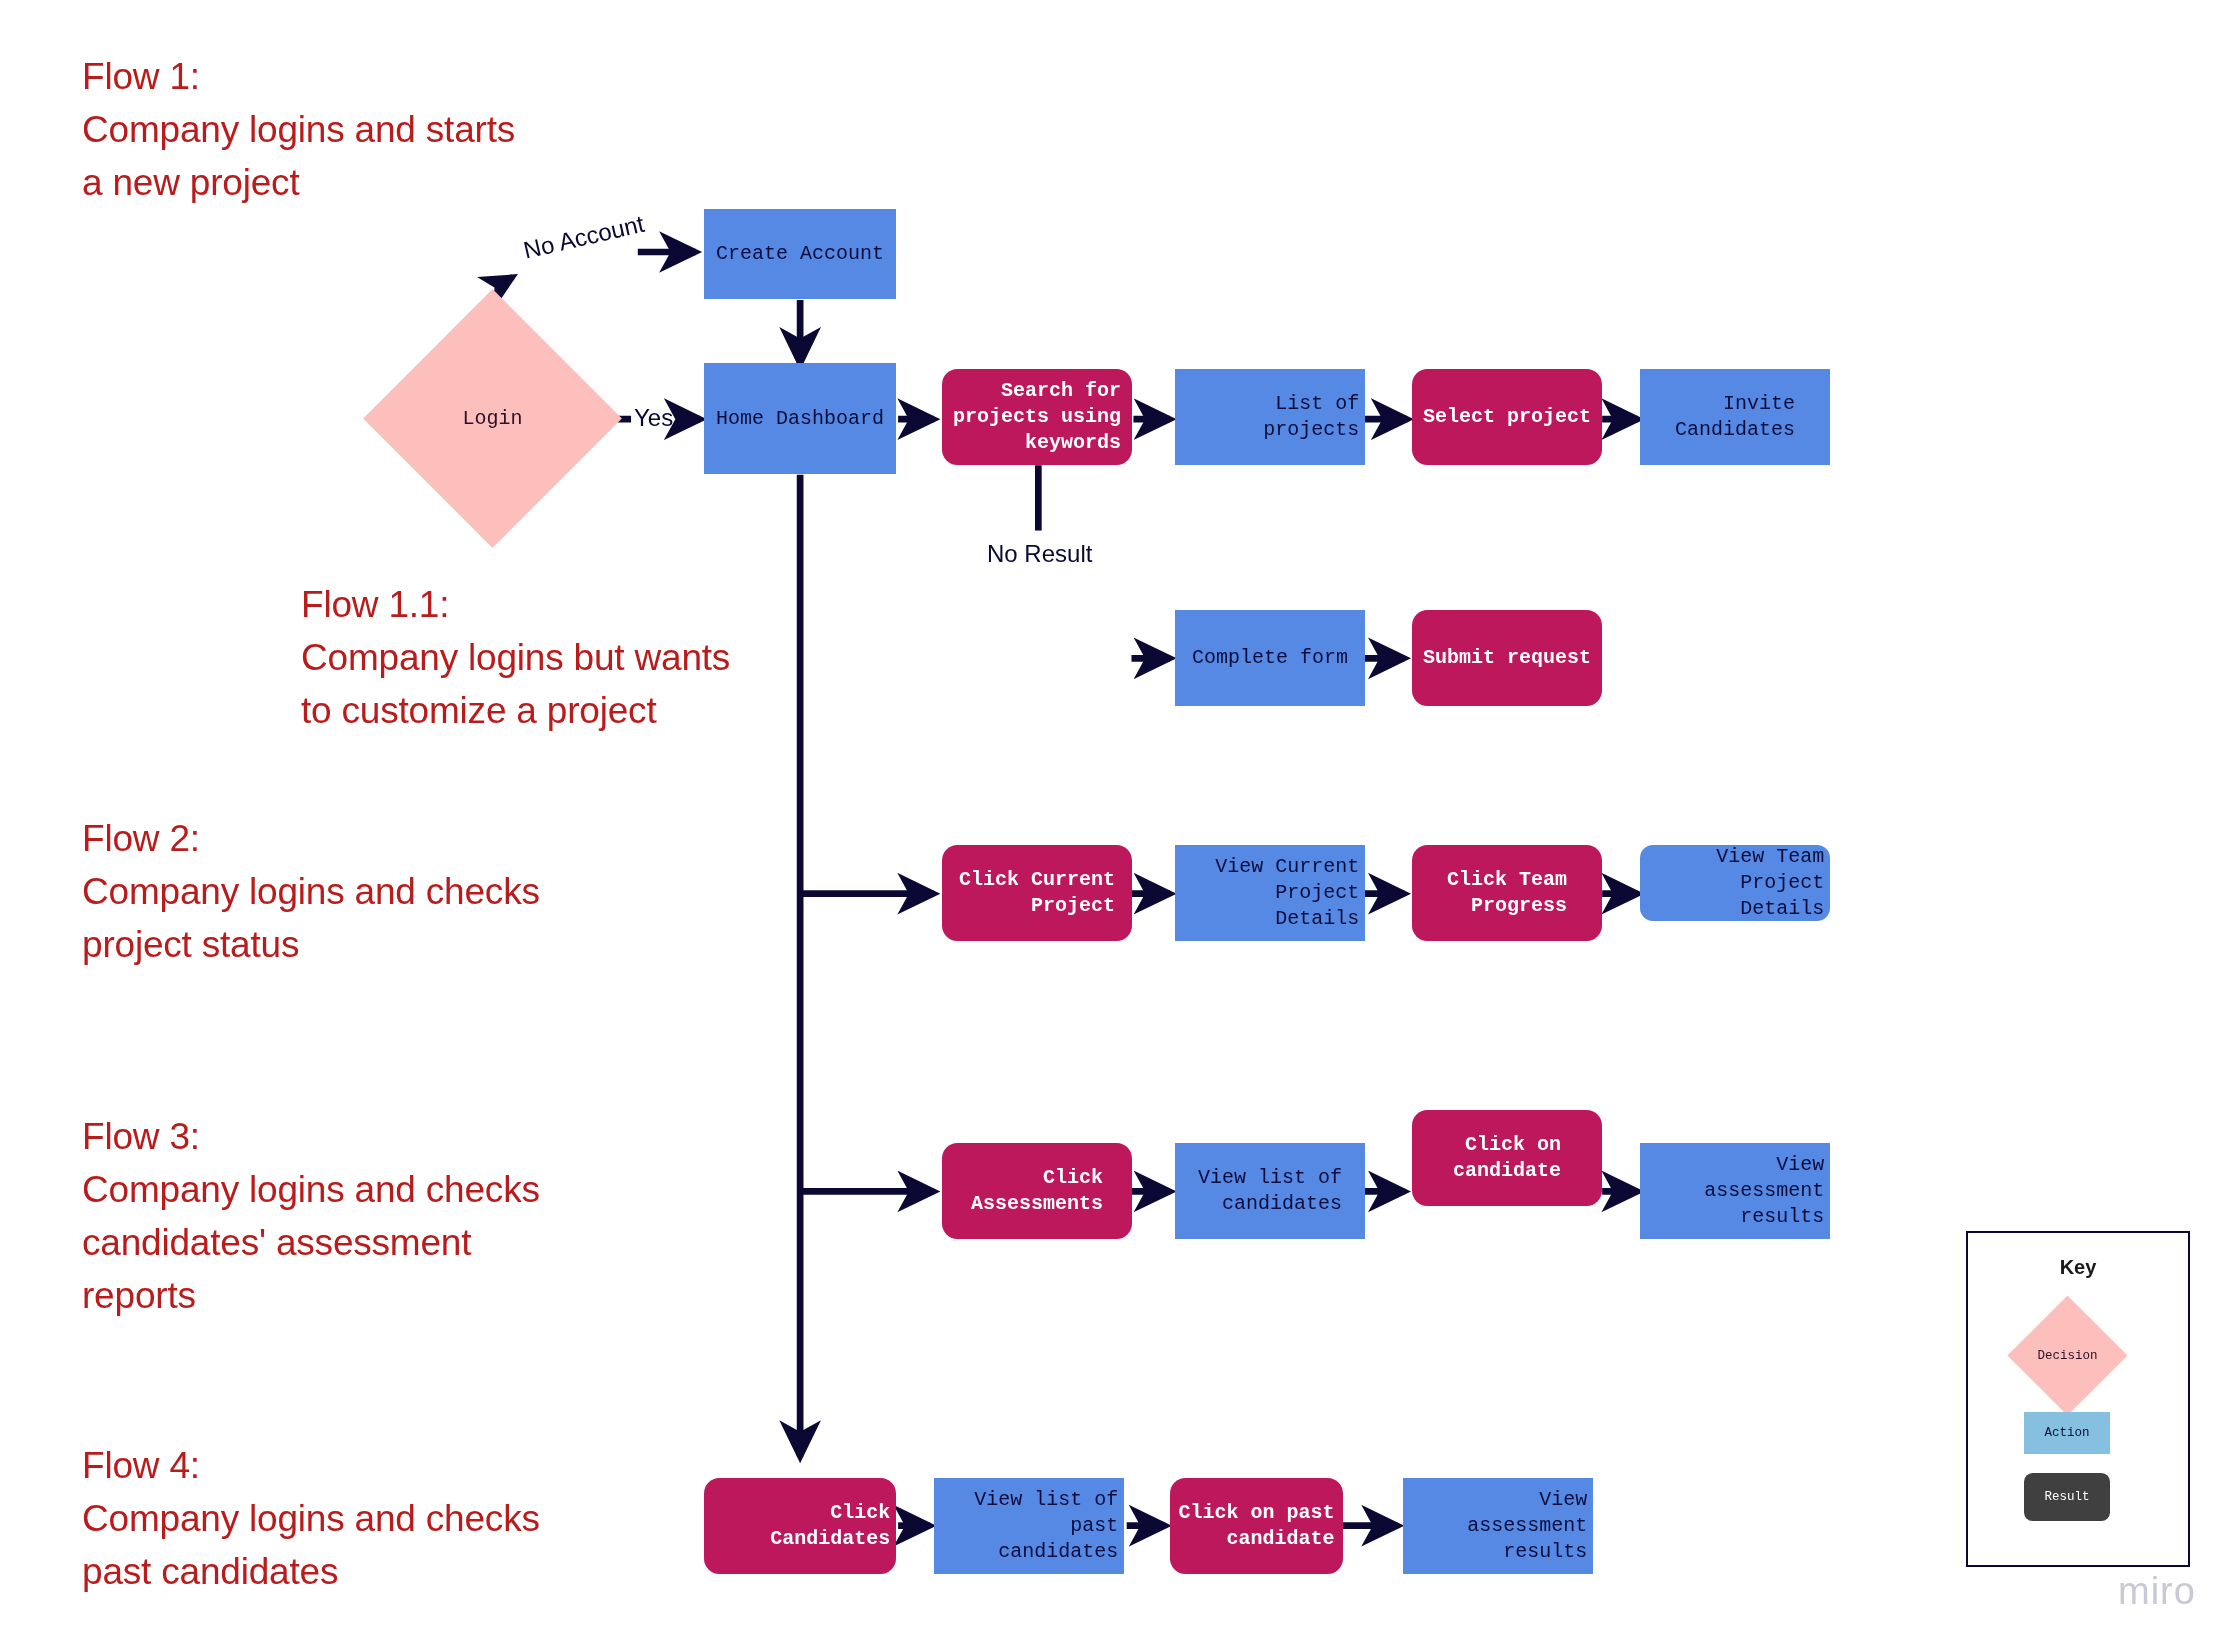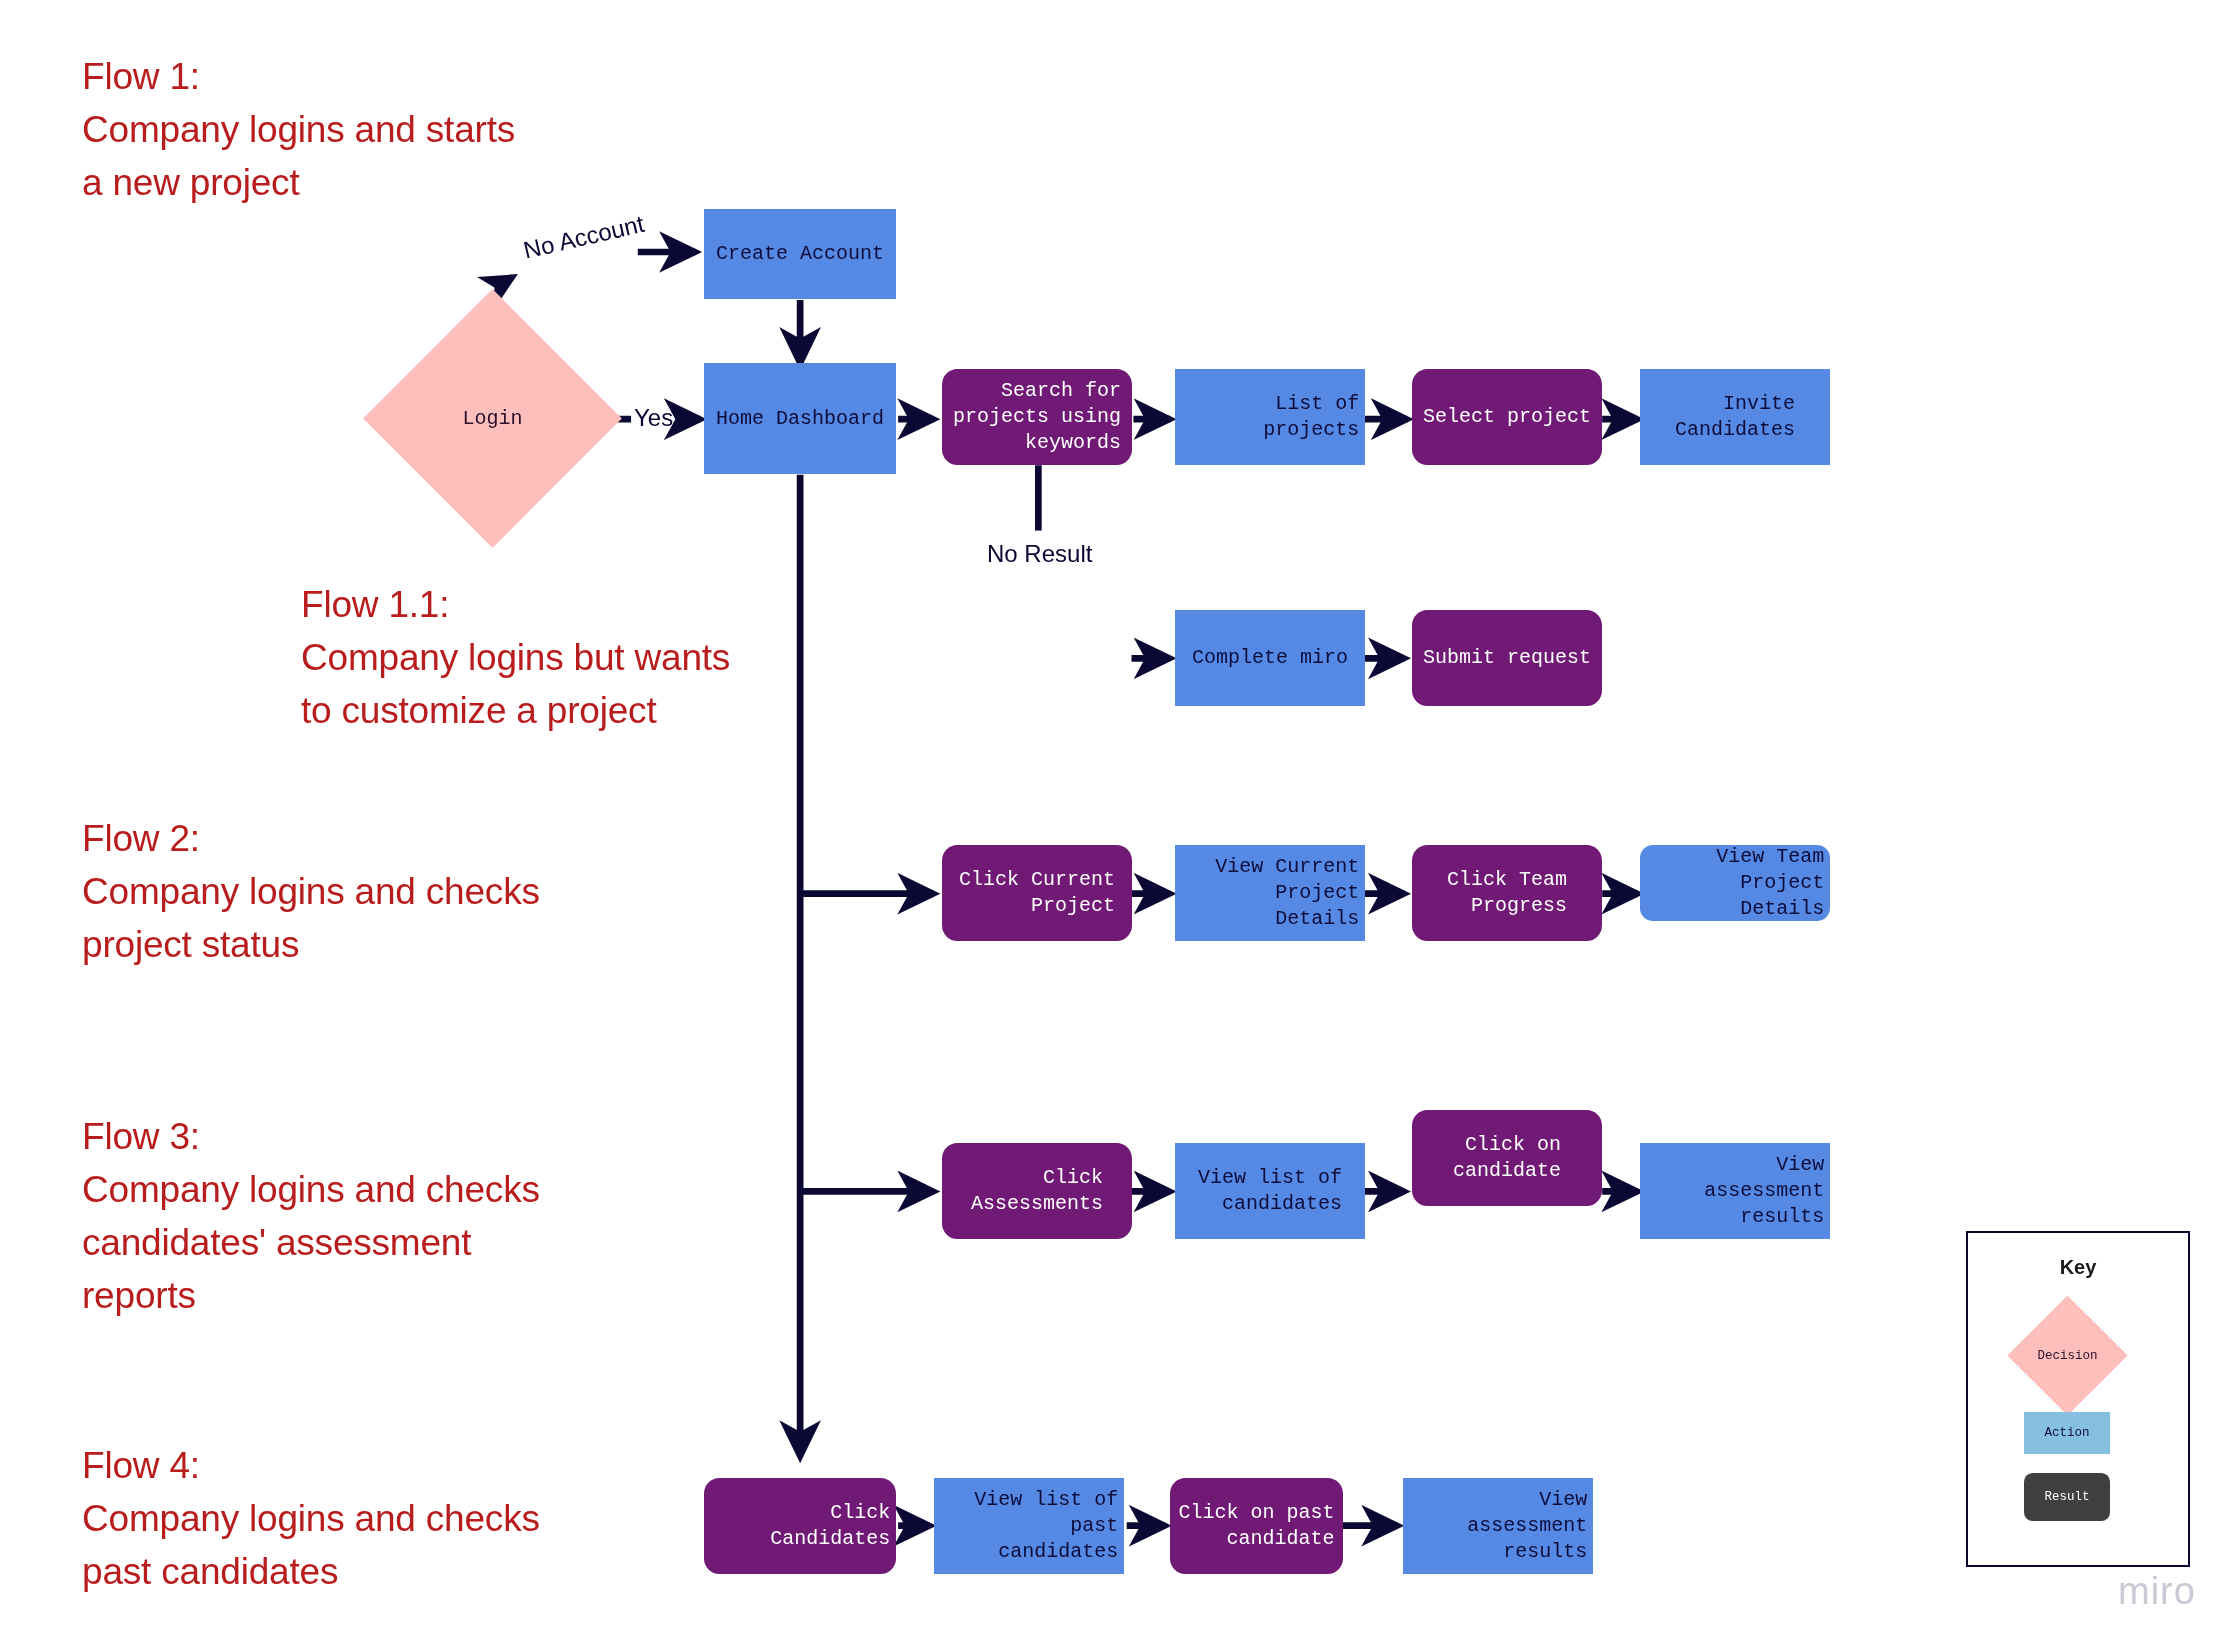--- a/index.html
+++ b/index.html
@@ -47,23 +47,24 @@
     line-height: 26px;
     white-space: pre-line;
     padding: 1.9px 5.8px;
   }
   .node.action {
     background: #5689e3;
     color: #0d0d3d;
     border-radius: 0;
   }
   .node.result {
-    background: #701a75;
+    background: #be185d;
     color: #ffffff;
     border-radius: 15.4px;
+    font-weight: bold;
   }
 
   
   .diamond {
     position: absolute;
   }
   .diamond .dshape {
     position: absolute;
     left: 0; top: 0;
     width: 100%;
@@ -265,21 +266,21 @@
   <div class="node action" style="left:1640px; top:369px; width:190px; height:96px;">Invite
 Candidates</div>
 
   <div class="edge-label rot" style="left:524px; top:237px;">No Account</div>
 
   <div class="edge-label" style="left:634px; top:404px;">Yes</div>
 
   <div class="edge-label" style="left:987px; top:540px;">No Result</div>
 
 
-  <div class="node action" style="left:1175px; top:610px; width:190px; height:96px;">Complete miro</div>
+  <div class="node action" style="left:1175px; top:610px; width:190px; height:96px;">Complete form</div>
 
   <div class="node result" style="left:1412px; top:610px; width:190px; height:96px;">Submit request</div>
 
   <div class="node result" style="left:942px; top:845px; width:190px; height:96px;">Click Current
 Project</div>
 
   <div class="node action" style="left:1175px; top:845px; width:190px; height:96px;">View Current
 Project Details</div>
 
   <div class="node result" style="left:1412px; top:845px; width:190px; height:96px;">Click Team

